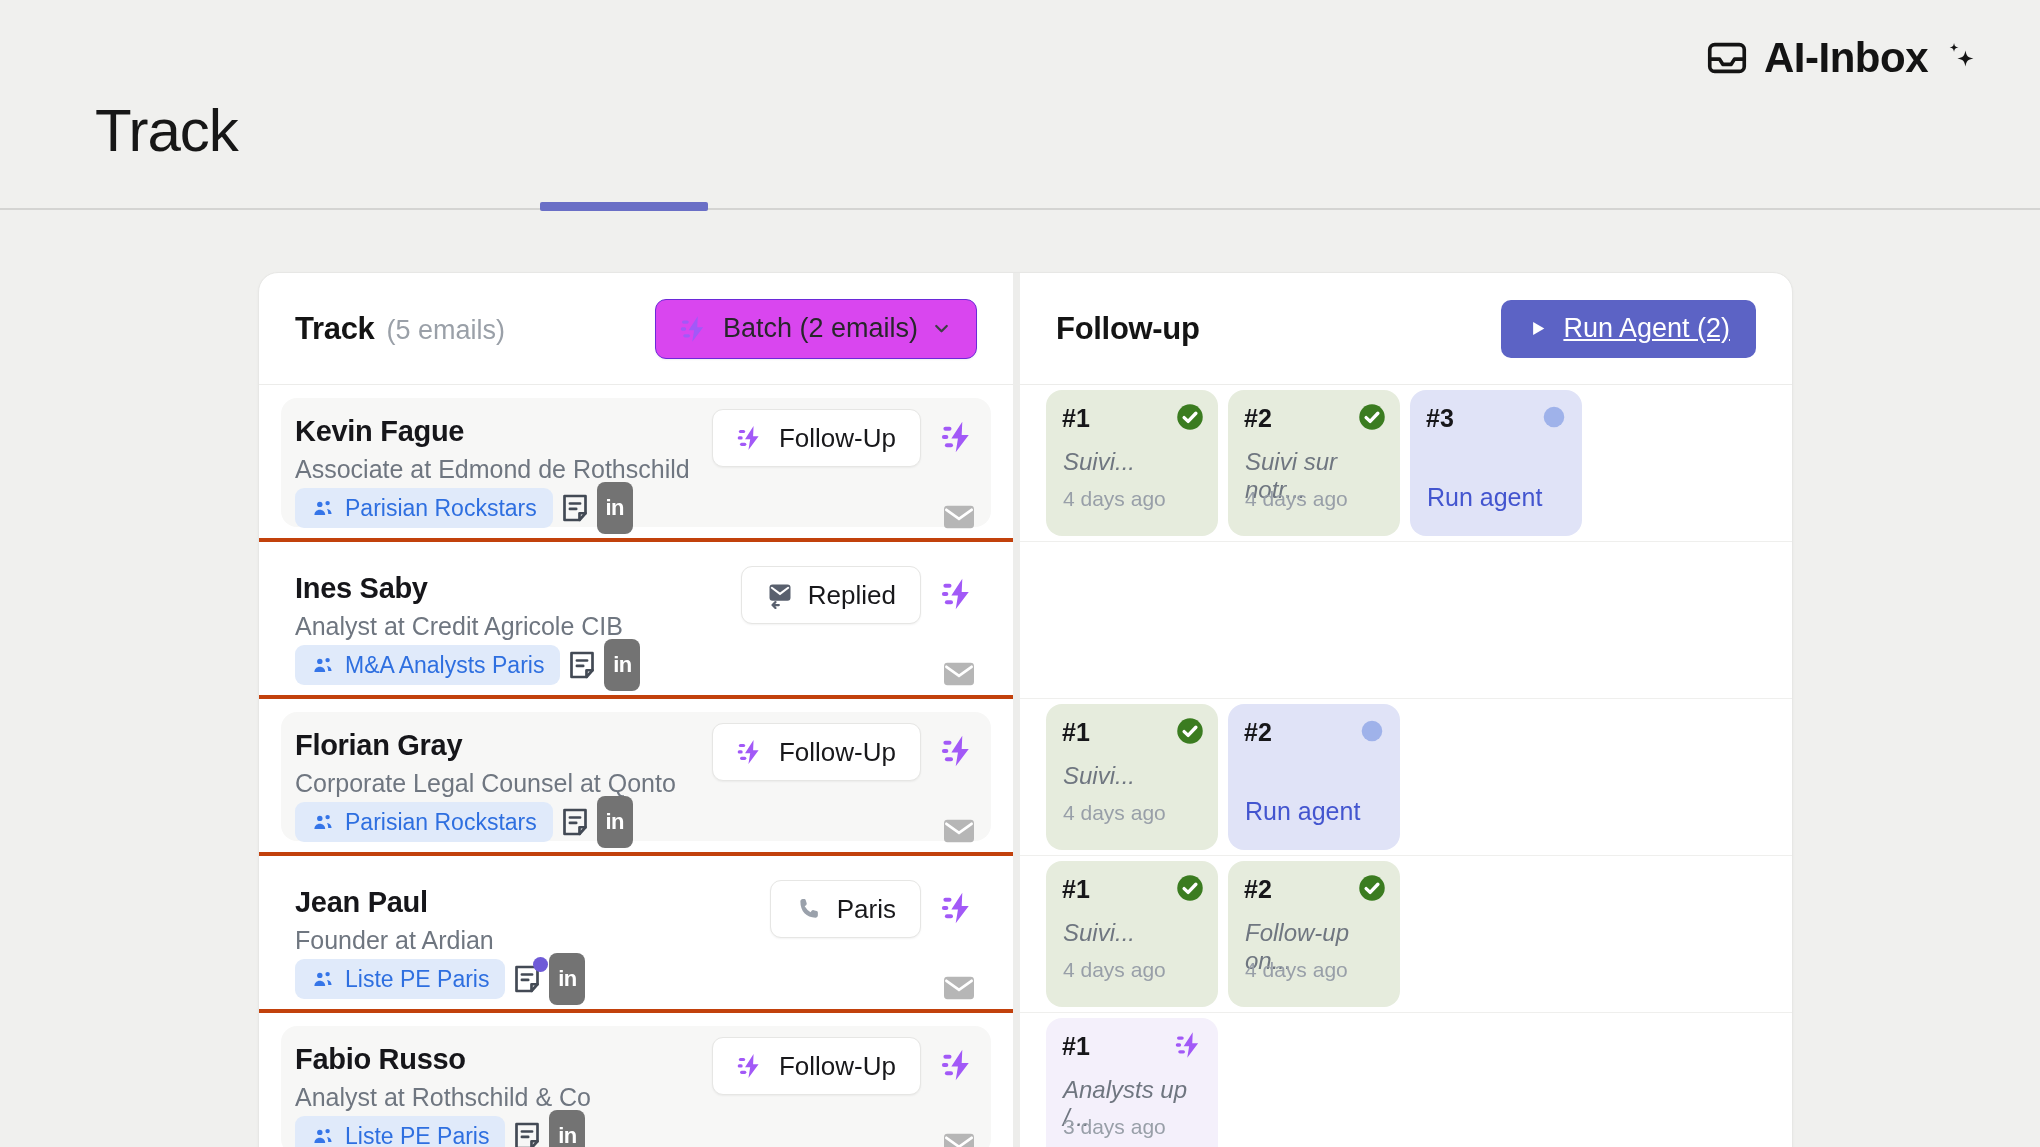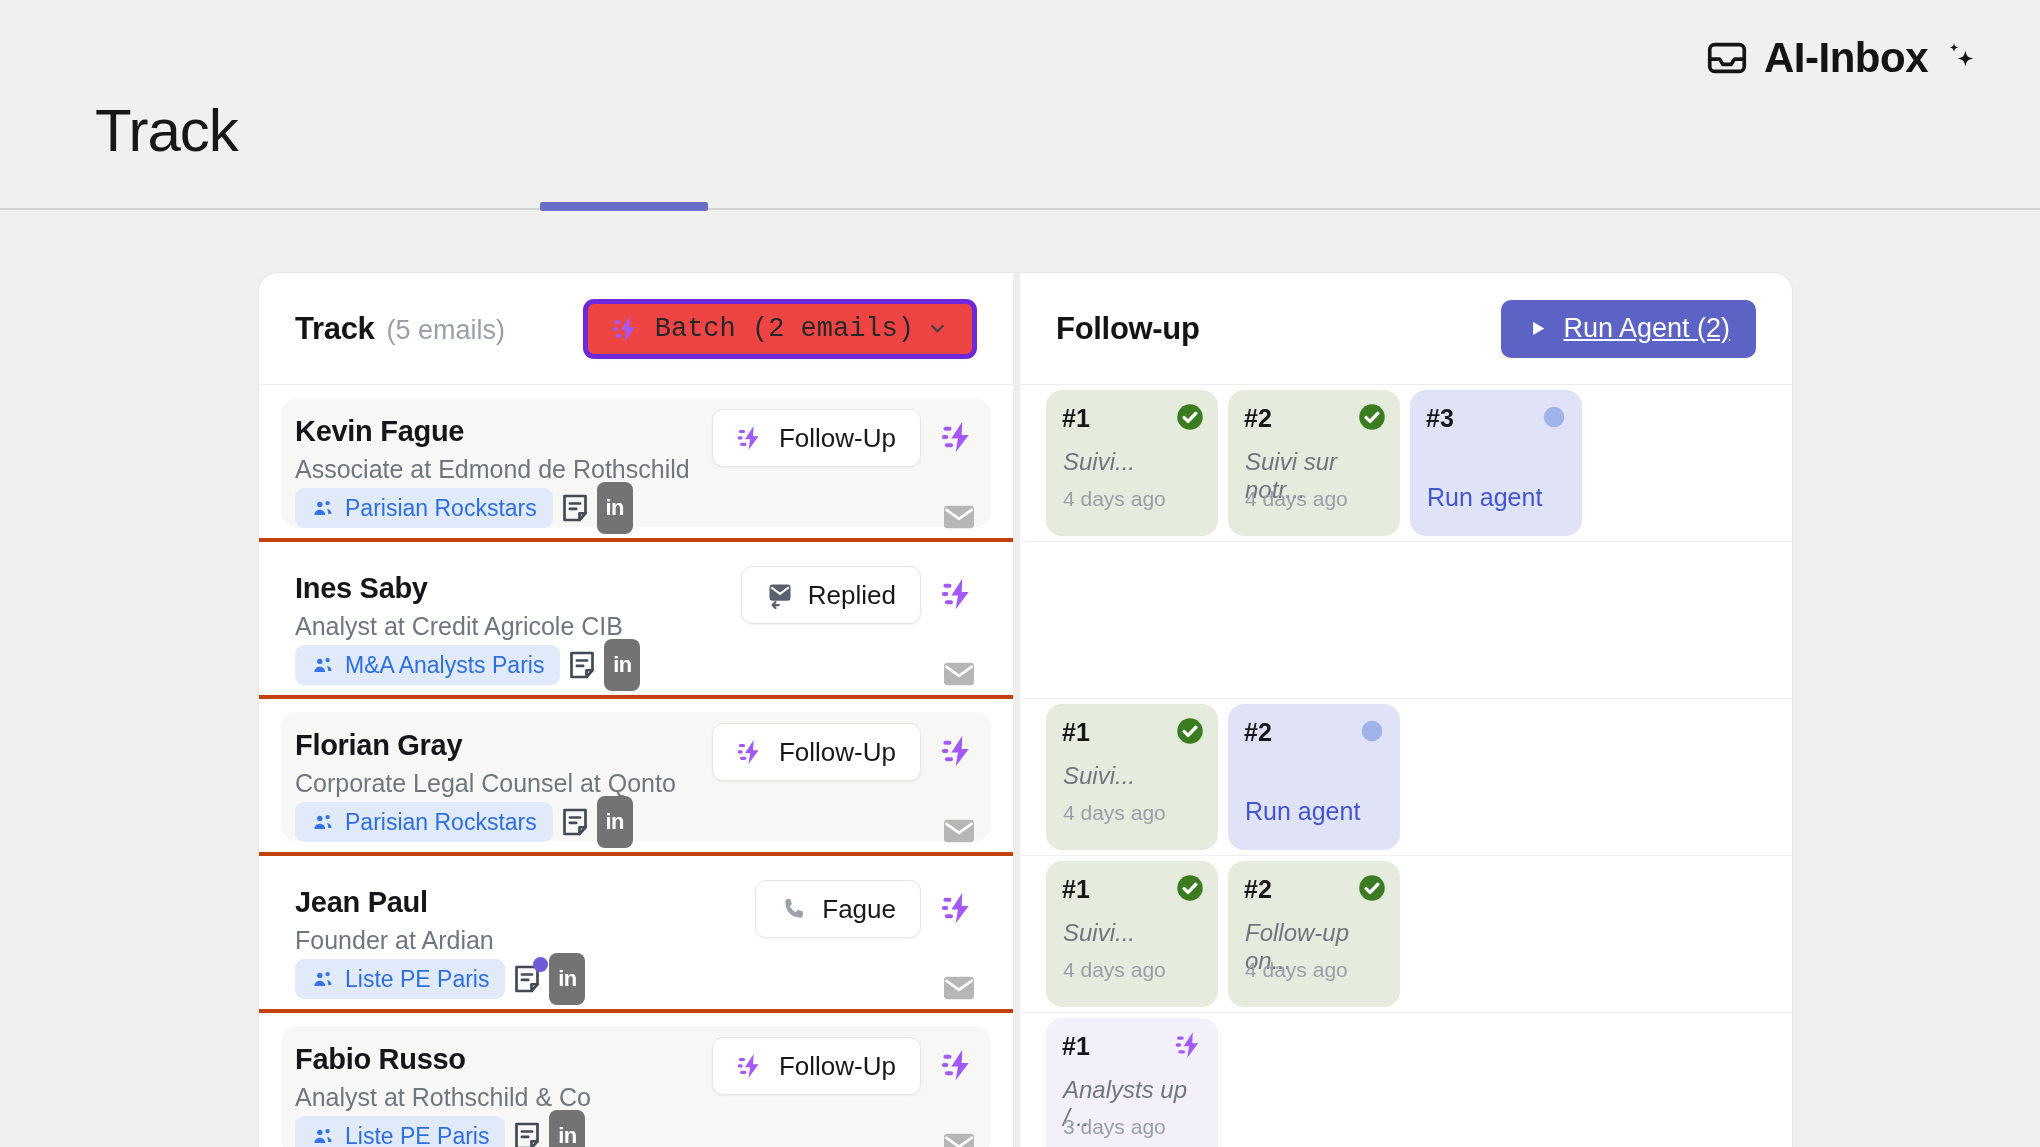--- a/index.html
+++ b/index.html
@@ -39,24 +39,24 @@
     height:112px;box-sizing:border-box;border-bottom:1px solid #ececea;
     display:flex;align-items:center;justify-content:space-between;
     padding:0 36px;
   }
   .htitle-group{display:flex;align-items:baseline;gap:12px;}
   .htitle{font-size:31px;font-weight:700;color:#141414;letter-spacing:-0.3px;}
   .hcount{font-size:27px;font-weight:400;color:#9aa0a8;}
 
   .batch-btn{
     display:flex;align-items:center;gap:13px;
-    background:#ef4444;border:5px solid #6d28d9;border-radius:11px;
+    background:#d946ef;border:1px solid #6d28d9;border-radius:11px;
     box-shadow:0 1px 2px rgba(0,0,0,0.06);
     height:60px;padding:0 24px;cursor:pointer;
-    font-family:Liberation Mono, monospace;
+    font-family:Liberation Sans, sans-serif;
     font-size:27px;font-weight:500;color:#27272a;
   }
   .run-btn{
     display:flex;align-items:center;gap:15px;
     background:#5c63c5;border:none;border-radius:10px;
     height:58px;padding:0 26px;cursor:pointer;
     font-family:"Liberation Sans", sans-serif;
     font-size:27px;font-weight:500;color:#ffffff;text-decoration:underline;
   }
   .i20{width:21px;height:21px;}
@@ -338,21 +338,21 @@
                 <span class="note-dot"></span>
               </span>
               <span class="li-btn">in</span>
             </div>
             <button class="action-btn">
               <span class="icon">
                 <svg viewBox="0 0 24 24" fill="#9aa1ab">
                   <path d="M7.9 3.4c.6 0 1.15.42 1.32 1.02l.78 2.62c.18.62-.02 1.3-.52 1.7l-1.2.93a14.3 14.3 0 0 0 5.05 5.05l.93-1.2c.4-.5 1.08-.7 1.7-.52l2.62.78c.6.17 1.02.72 1.02 1.33v2.25c0 1.12-.92 2.04-2.04 2.04C9.8 19.4 4.6 14.2 4.6 5.44 4.6 4.32 5.52 3.4 6.64 3.4z"></path>
                 </svg>
               </span>
-              <span>Fague</span>
+              <span>Paris</span>
             </button>
             <span class="zap-side icon">
               <svg viewBox="0 0 24 24" fill="#a259f7">
       <path d="M14.2 1.8 6.9 13h4.4L9.8 22.2 18.5 10.6h-4.7Z"></path>
       <rect x="1.6" y="5.1" width="5.4" height="2.7" rx="1.35"></rect>
       <rect x="0.6" y="10.6" width="4.3" height="2.7" rx="1.35"></rect>
       <rect x="2.6" y="16.1" width="5.4" height="2.7" rx="1.35"></rect>
               </svg>
             </span>
             <span class="mail-side icon">

